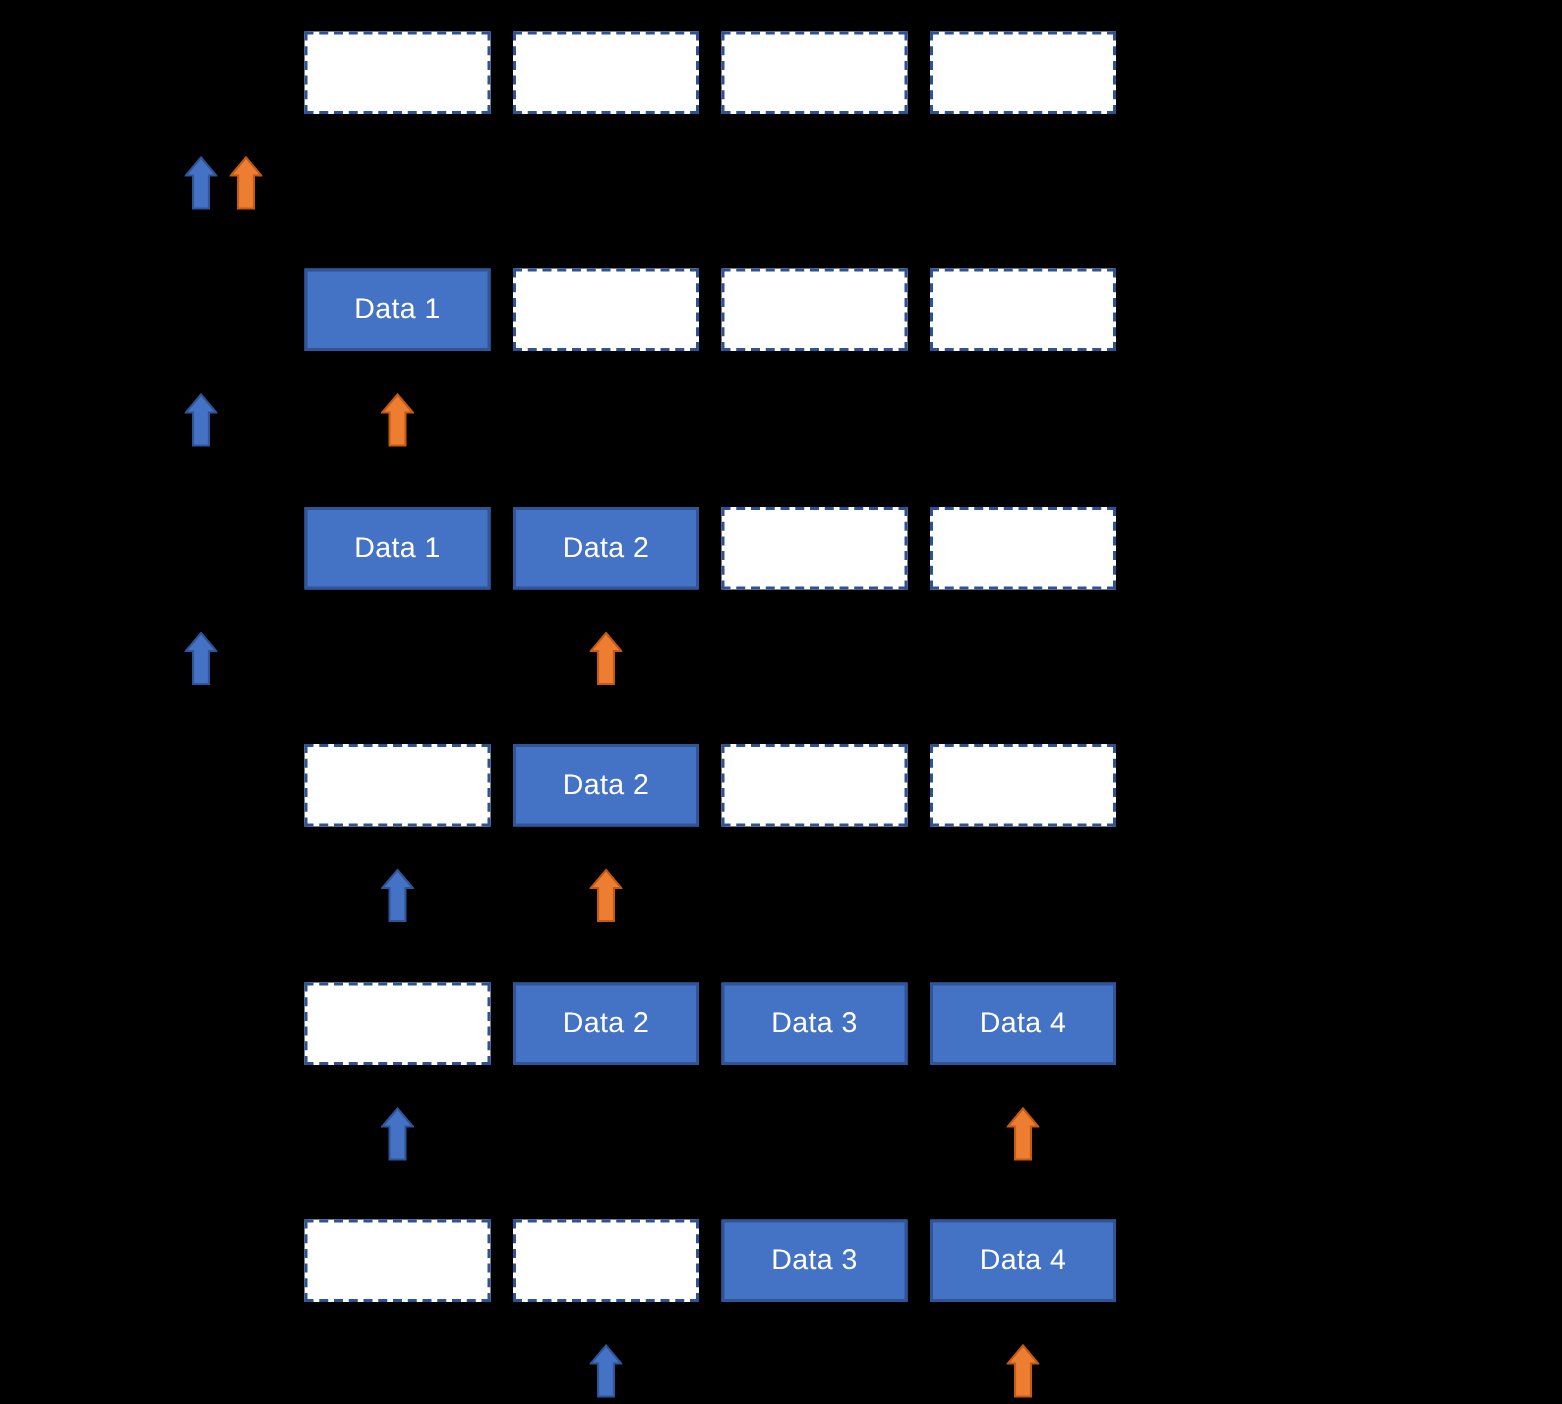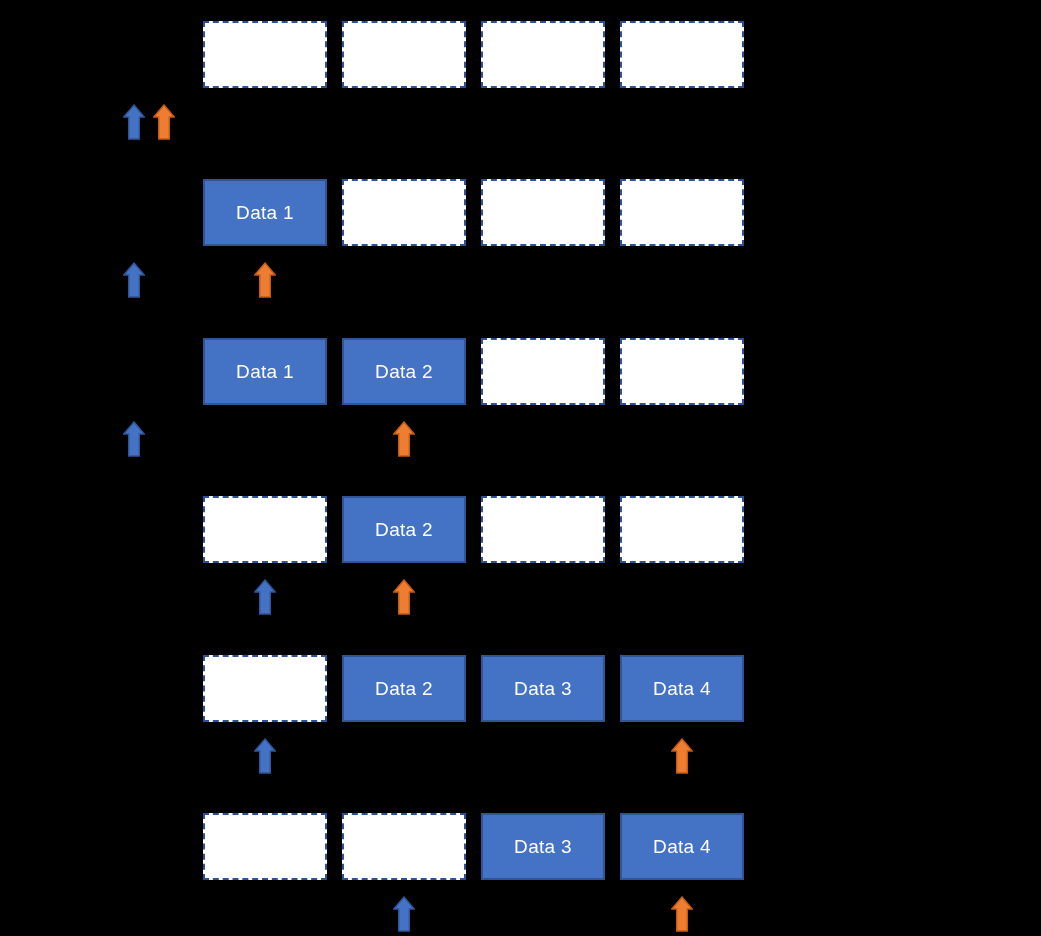--- a/index.html
+++ b/index.html
@@ -17,21 +17,21 @@
   }
   .stage-row {
     position: absolute;
     left: 0;
     width: 100%;
     height: 0;
   }
   .slot {
     position: absolute;
     width: 124px;
-    height: 67px;
+    height: 55px;
     box-sizing: border-box;
     display: flex;
     align-items: center;
     justify-content: center;
     font-size: 19px;
     letter-spacing: 0.3px;
   }
   .slot.empty {
     background: var(--empty-fill, #FFFFFF);
     border: 2px dashed var(--empty-border, #2E5395);

